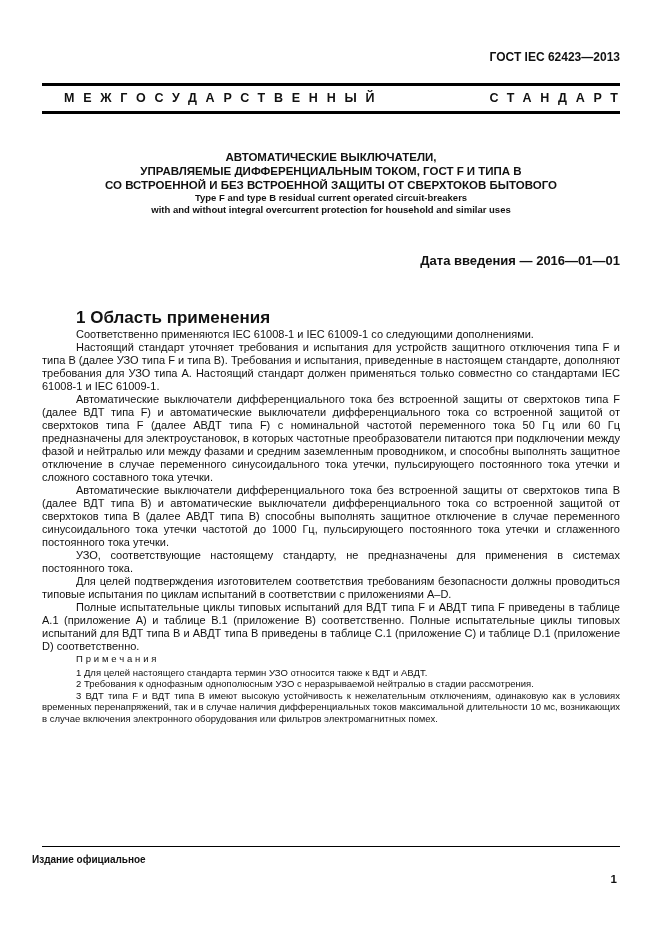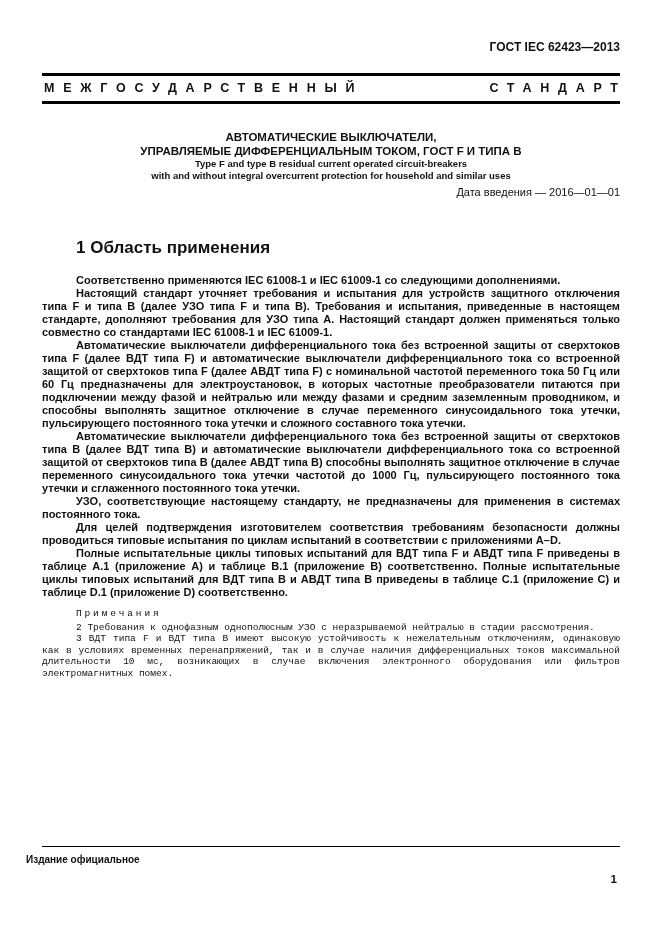--- a/index.html
+++ b/index.html
@@ -4,94 +4,91 @@
 <style>
   * { margin: 0; padding: 0; box-sizing: border-box; }
   html, body { background: #ededed; }
   body { font-family: "Liberation Sans", sans-serif; color: #111; }
   .page {
     position: relative;
     width: 661px;
     height: 935px;
     margin: 0 auto;
     background: #ffffff;
-    padding: 40px 41px 0 42px;
+    padding: 50px 41px 0 42px;
     overflow: hidden;
   }
   .doc-number {
     text-align: right;
     font-weight: bold;
     font-size: 12px;
     margin-bottom: 19px;
   }
   .rule { height: 3px; background: #000; }
   .standard-type {
     display: flex;
     justify-content: space-between;
     align-items: center;
     font-weight: bold;
     font-size: 12.5px;
     padding: 5px 2px 6px 2px;
+    margin-left: 20px;
   }
   .standard-type span { letter-spacing: 0.7em; margin-right: -0.7em; white-space: nowrap; }
   .title-ru {
-    margin-top: 26px;
+    margin-top: 36px;
     text-align: center;
     font-weight: bold;
     font-size: 11.5px;
     line-height: 14px;
   }
   .title-en {
     margin-top: 0;
     text-align: center;
     font-weight: bold;
     font-size: 9.5px;
     line-height: 12px;
   }
   .intro-date {
-    margin-top: 4px;
+    margin-top: 37px;
     text-align: right;
-    font-weight: normal;
-    font-size: 11px;
+    font-weight: bold;
+    font-size: 13px;
   }
   .section-heading {
     margin: 40px 0 0 34px;
     font-size: 17px;
     font-weight: bold;
   }
   .body-text {
-    margin-top: 16px;
     font-size: 11px;
     line-height: 13px;
     text-align: justify;
-    font-weight: bold;
   }
   .body-text p { text-indent: 34px; }
   .notes {
-    margin-top: 9px;
     font-size: 9.5px;
     line-height: 11.5px;
     text-align: justify;
-    font-family: Liberation Mono, monospace;
   }
   .notes-heading {
     text-indent: 34px;
     letter-spacing: 0.3em;
     margin-bottom: 2px;
   }
   .note { text-indent: 34px; }
   .footer-rule {
     position: absolute;
     left: 42px; right: 41px; bottom: 88px;
     height: 1px;
     background: #000;
   }
   .edition {
     position: absolute;
-    left: 26px; bottom: 70px;
+    left: 32px; bottom: 70px;
     font-weight: bold;
     font-size: 10px;
   }
   .page-number {
     position: absolute;
     right: 44px; bottom: 50px;
     font-weight: bold;
     font-size: 11.5px;
   }
 </style>
@@ -105,20 +102,21 @@
   <div class="rule"></div>
   <div class="standard-type">
     <span>МЕЖГОСУДАРСТВЕННЫЙ</span>
     <span>СТАНДАРТ</span>
   </div>
   <div class="rule"></div>
 
   <div class="title-ru">
     <div>АВТОМАТИЧЕСКИЕ ВЫКЛЮЧАТЕЛИ,</div>
     <div>УПРАВЛЯЕМЫЕ ДИФФЕРЕНЦИАЛЬНЫМ ТОКОМ, ГОСТ F И ТИПА В</div>
+    <div>СО ВСТРОЕННОЙ И БЕЗ ВСТРОЕННОЙ ЗАЩИТЫ ОТ СВЕРХТОКОВ БЫТОВОГО</div>
   </div>
 
   <div class="title-en">
     <div>Type F and type B residual current operated circuit-breakers</div>
     <div>with and without integral overcurrent protection for household and similar uses</div>
   </div>
 
   <div class="intro-date">Дата введения — 2016—01—01</div>
 
   <div class="section-heading">1 Область применения</div>
@@ -128,20 +126,21 @@
     <p>Настоящий стандарт уточняет требования и испытания для устройств защитного отключения типа F и типа В (далее УЗО типа F и типа В). Требования и испытания, приведенные в настоящем стандарте, дополняют требования для УЗО типа А. Настоящий стандарт должен применяться только совместно со стандартами IEC 61008-1 и IEC 61009-1.</p>
     <p>Автоматические выключатели дифференциального тока без встроенной защиты от сверхтоков типа F (далее ВДТ типа F) и автоматические выключатели дифференциального тока со встроенной защитой от сверхтоков типа F (далее АВДТ типа F) с номинальной частотой переменного тока 50 Гц или 60 Гц предназначены для электроустановок, в которых частотные преобразователи питаются при подключении между фазой и нейтралью или между фазами и средним заземленным проводником, и способны выполнять защитное отключение в случае переменного синусоидального тока утечки, пульсирующего постоянного тока утечки и сложного составного тока утечки.</p>
     <p>Автоматические выключатели дифференциального тока без встроенной защиты от сверхтоков типа В (далее ВДТ типа В) и автоматические выключатели дифференциального тока со встроенной защитой от сверхтоков типа В (далее АВДТ типа В) способны выполнять защитное отключение в случае переменного синусоидального тока утечки частотой до 1000 Гц, пульсирующего постоянного тока утечки и сглаженного постоянного тока утечки.</p>
     <p>УЗО, соответствующие настоящему стандарту, не предназначены для применения в системах постоянного тока.</p>
     <p>Для целей подтверждения изготовителем соответствия требованиям безопасности должны проводиться типовые испытания по циклам испытаний в соответствии с приложениями A–D.</p>
     <p>Полные испытательные циклы типовых испытаний для ВДТ типа F и АВДТ типа F приведены в таблице А.1 (приложение А) и таблице В.1 (приложение В) соответственно. Полные испытательные циклы типовых испытаний для ВДТ типа В и АВДТ типа В приведены в таблице С.1 (приложение С) и таблице D.1 (приложение D) соответственно.</p>
   </div>
 
   <div class="notes">
     <div class="notes-heading">Примечания</div>
+    <div class="note">1 Для целей настоящего стандарта термин УЗО относится также к ВДТ и АВДТ.</div>
     <div class="note">2 Требования к однофазным однополюсным УЗО с неразрываемой нейтралью в стадии рассмотрения.</div>
     <div class="note">3 ВДТ типа F и ВДТ типа В имеют высокую устойчивость к нежелательным отключениям, одинаковую как в условиях временных перенапряжений, так и в случае наличия дифференциальных токов максимальной длительности 10 мс, возникающих в случае включения электронного оборудования или фильтров электромагнитных помех.</div>
   </div>
 
   <div class="footer-rule"></div>
   <div class="edition">Издание официальное</div>
   <div class="page-number">1</div>
 
 </div>
 

